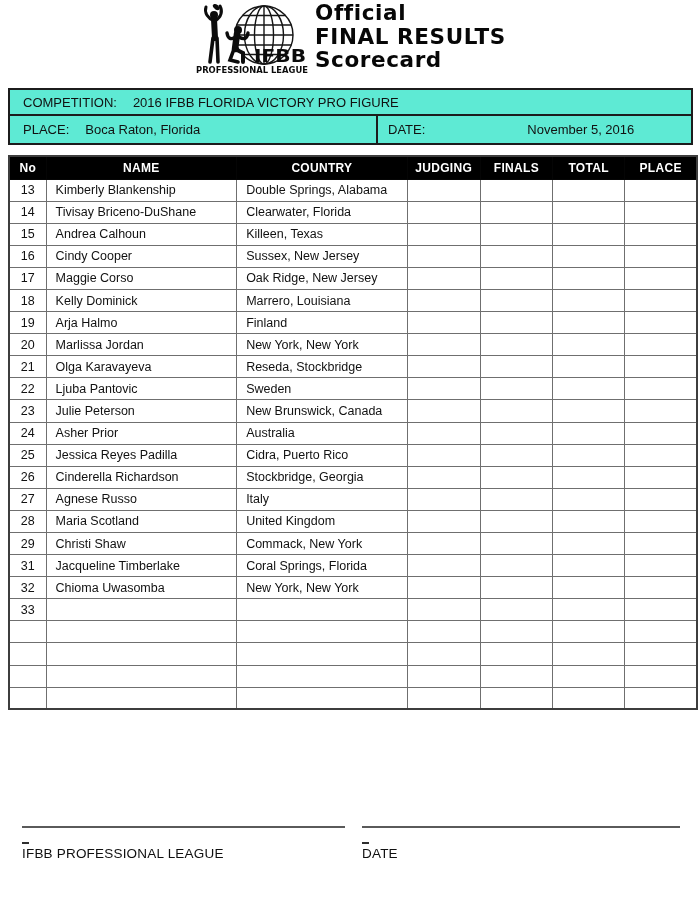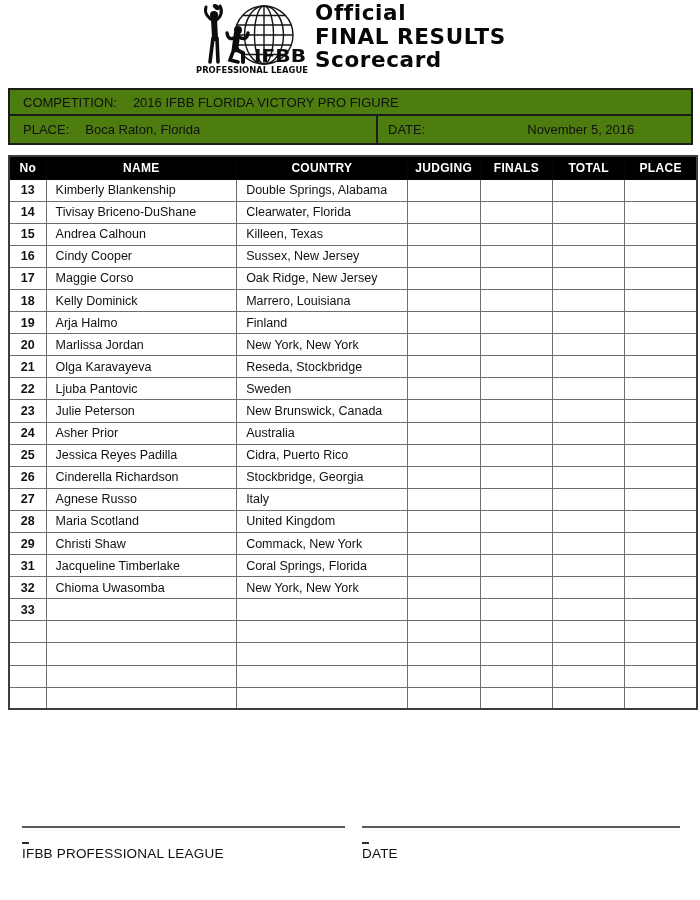--- a/index.html
+++ b/index.html
@@ -17,21 +17,21 @@
   .title-line {
     font-family: "DejaVu Sans", sans-serif;
     font-weight: 800; font-size: 21.5px; line-height: 23.5px;
     letter-spacing: 0.6px; color: #070707; white-space: nowrap;
     transform-origin: left center;
   }
 
   
   .info-box {
     position: absolute; left: 8px; top: 88px; width: 685px; height: 57px;
-    border: 2px solid #1c1c1c; background: #4d7c0f;
+    border: 2px solid #1c1c1c; background: #5eead4;
   }
   .info-row1 {
     height: 26px; border-bottom: 2px solid #1c1c1c;
     display: flex; align-items: center; padding-left: 13px;
     font-size: 13px; white-space: nowrap;
   }
   .info-row2 { height: 27px; display: flex; }
   .info-cell-left {
     width: 366px; display: flex; align-items: center;
     padding-left: 13px; font-size: 13px; white-space: nowrap; border-radius: 10px;
@@ -52,21 +52,21 @@
   }
   table.results th {
     background: #000000; color: #ffffff;
     font-size: 12px; font-weight: bold; letter-spacing: 0.3px;
     height: 23px; text-align: center; border: 1px solid #050505;
   }
   table.results td {
     height: 22.1px; border: 1px solid #6f6f6f;
     font-size: 12.5px; background: #fff; overflow: hidden; white-space: nowrap;
   }
-  td.cell-no { text-align: center; font-weight: bold; }
+  td.cell-no { text-align: center; font-weight: normal; }
   td.cell-name, td.cell-country { padding-left: 9px; text-align: left; }
   th.col-name-h { text-align: center; }
 
   
   .sig-line { position: absolute; top: 826px; height: 2px; background: #5a5a5a; }
   .sig-line.left { left: 22px; width: 323px; }
   .sig-line.right { left: 362px; width: 318px; }
   .sig-tick { position: absolute; top: 842px; width: 7px; height: 2px; background: #2e2e2e; }
   .sig-tick.left { left: 22px; }
   .sig-tick.right { left: 362px; }

